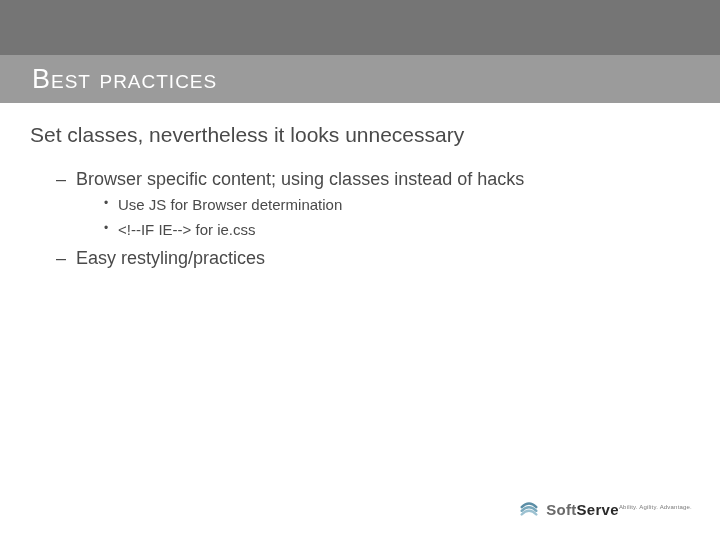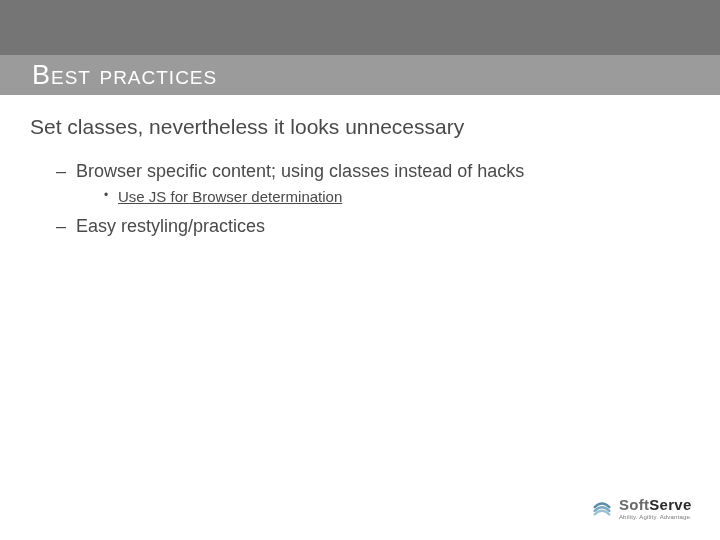--- a/index.html
+++ b/index.html
@@ -11,21 +11,21 @@
     position: relative;
     overflow: hidden;
   }
   .header-bar {
     width: 100%;
     height: 55px;
     background: #757575;
   }
   .title-bar {
     width: 100%;
-    height: 40px;
+    height: 48px;
     background: #9b9b9b;
     display: flex;
     align-items: center;
     padding-left: 32px;
   }
   .title-text {
     color: #ffffff;
     font-size: 27px;
     font-variant: small-caps;
     letter-spacing: 1px;
@@ -60,21 +60,20 @@
     list-style: none;
     padding-left: 28px;
     margin-top: 4px;
   }
   ul.level2 > li {
     font-size: 15px;
     color: #4a4a4a;
     margin-bottom: 4px;
     position: relative;
     padding-left: 14px;
-    text-decoration: underline;
   }
   ul.level2 > li::before {
     content: "•";
     position: absolute;
     left: 0;
     top: 0;
     font-size: 12px;
   }
   .logo {
     position: absolute;
@@ -83,21 +82,20 @@
     display: flex;
     align-items: center;
     gap: 6px;
   }
   .logo-mark {
     width: 22px;
     height: 22px;
   }
   .logo-text-wrap {
     display: flex;
-    flex-direction: column;
     line-height: 1;
   }
   .logo-name {
     font-size: 15px;
     font-weight: bold;
     color: #3a3a3a;
     letter-spacing: 0.3px;
   }
   .logo-soft { color: #6a6a6a; }
   .logo-serve { color: #2a2a2a; }
@@ -119,20 +117,23 @@
 
 <div class="content">
   <div class="heading">Set classes, nevertheless it looks unnecessary</div>
   <ul class="level1">
     <li>
       <span>Browser specific content; using classes instead of hacks</span>
       <ul class="level2">
         <li>
           <span>Use JS for Browser determination</span>
         </li>
+        <li>
+          <span>&lt;!--IF IE--&gt; for ie.css</span>
+        </li>
       </ul>
     </li>
     <li>
       <span>Easy restyling/practices</span>
     </li>
   </ul>
 </div>
 
 <div class="logo">
   <svg class="logo-mark" viewBox="0 0 24 24">

